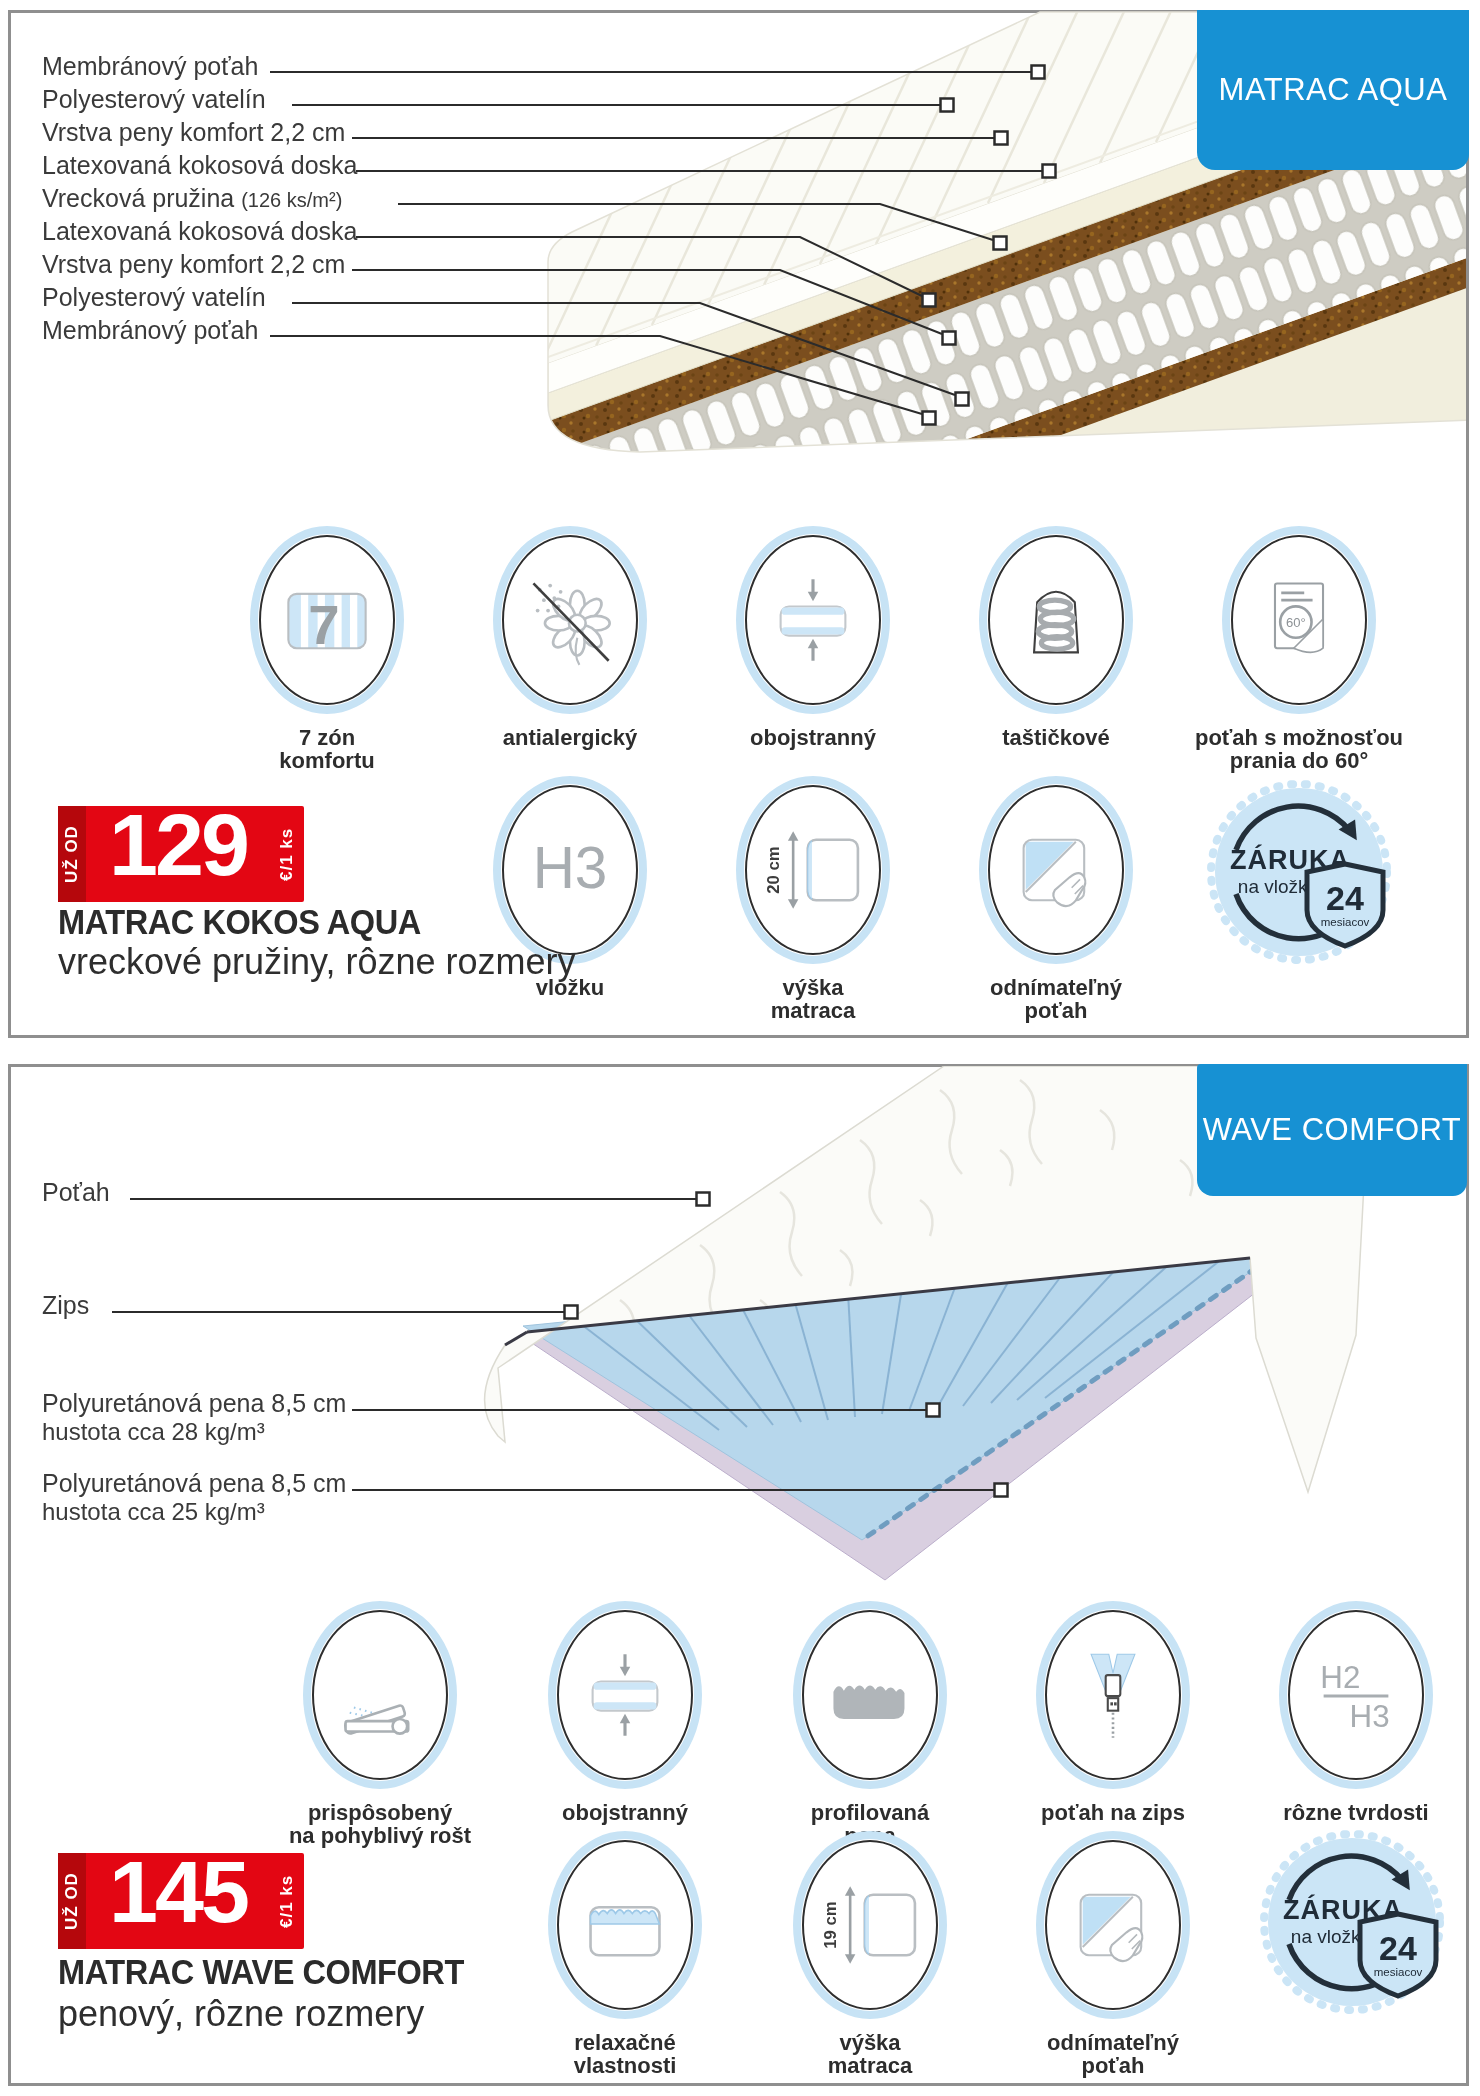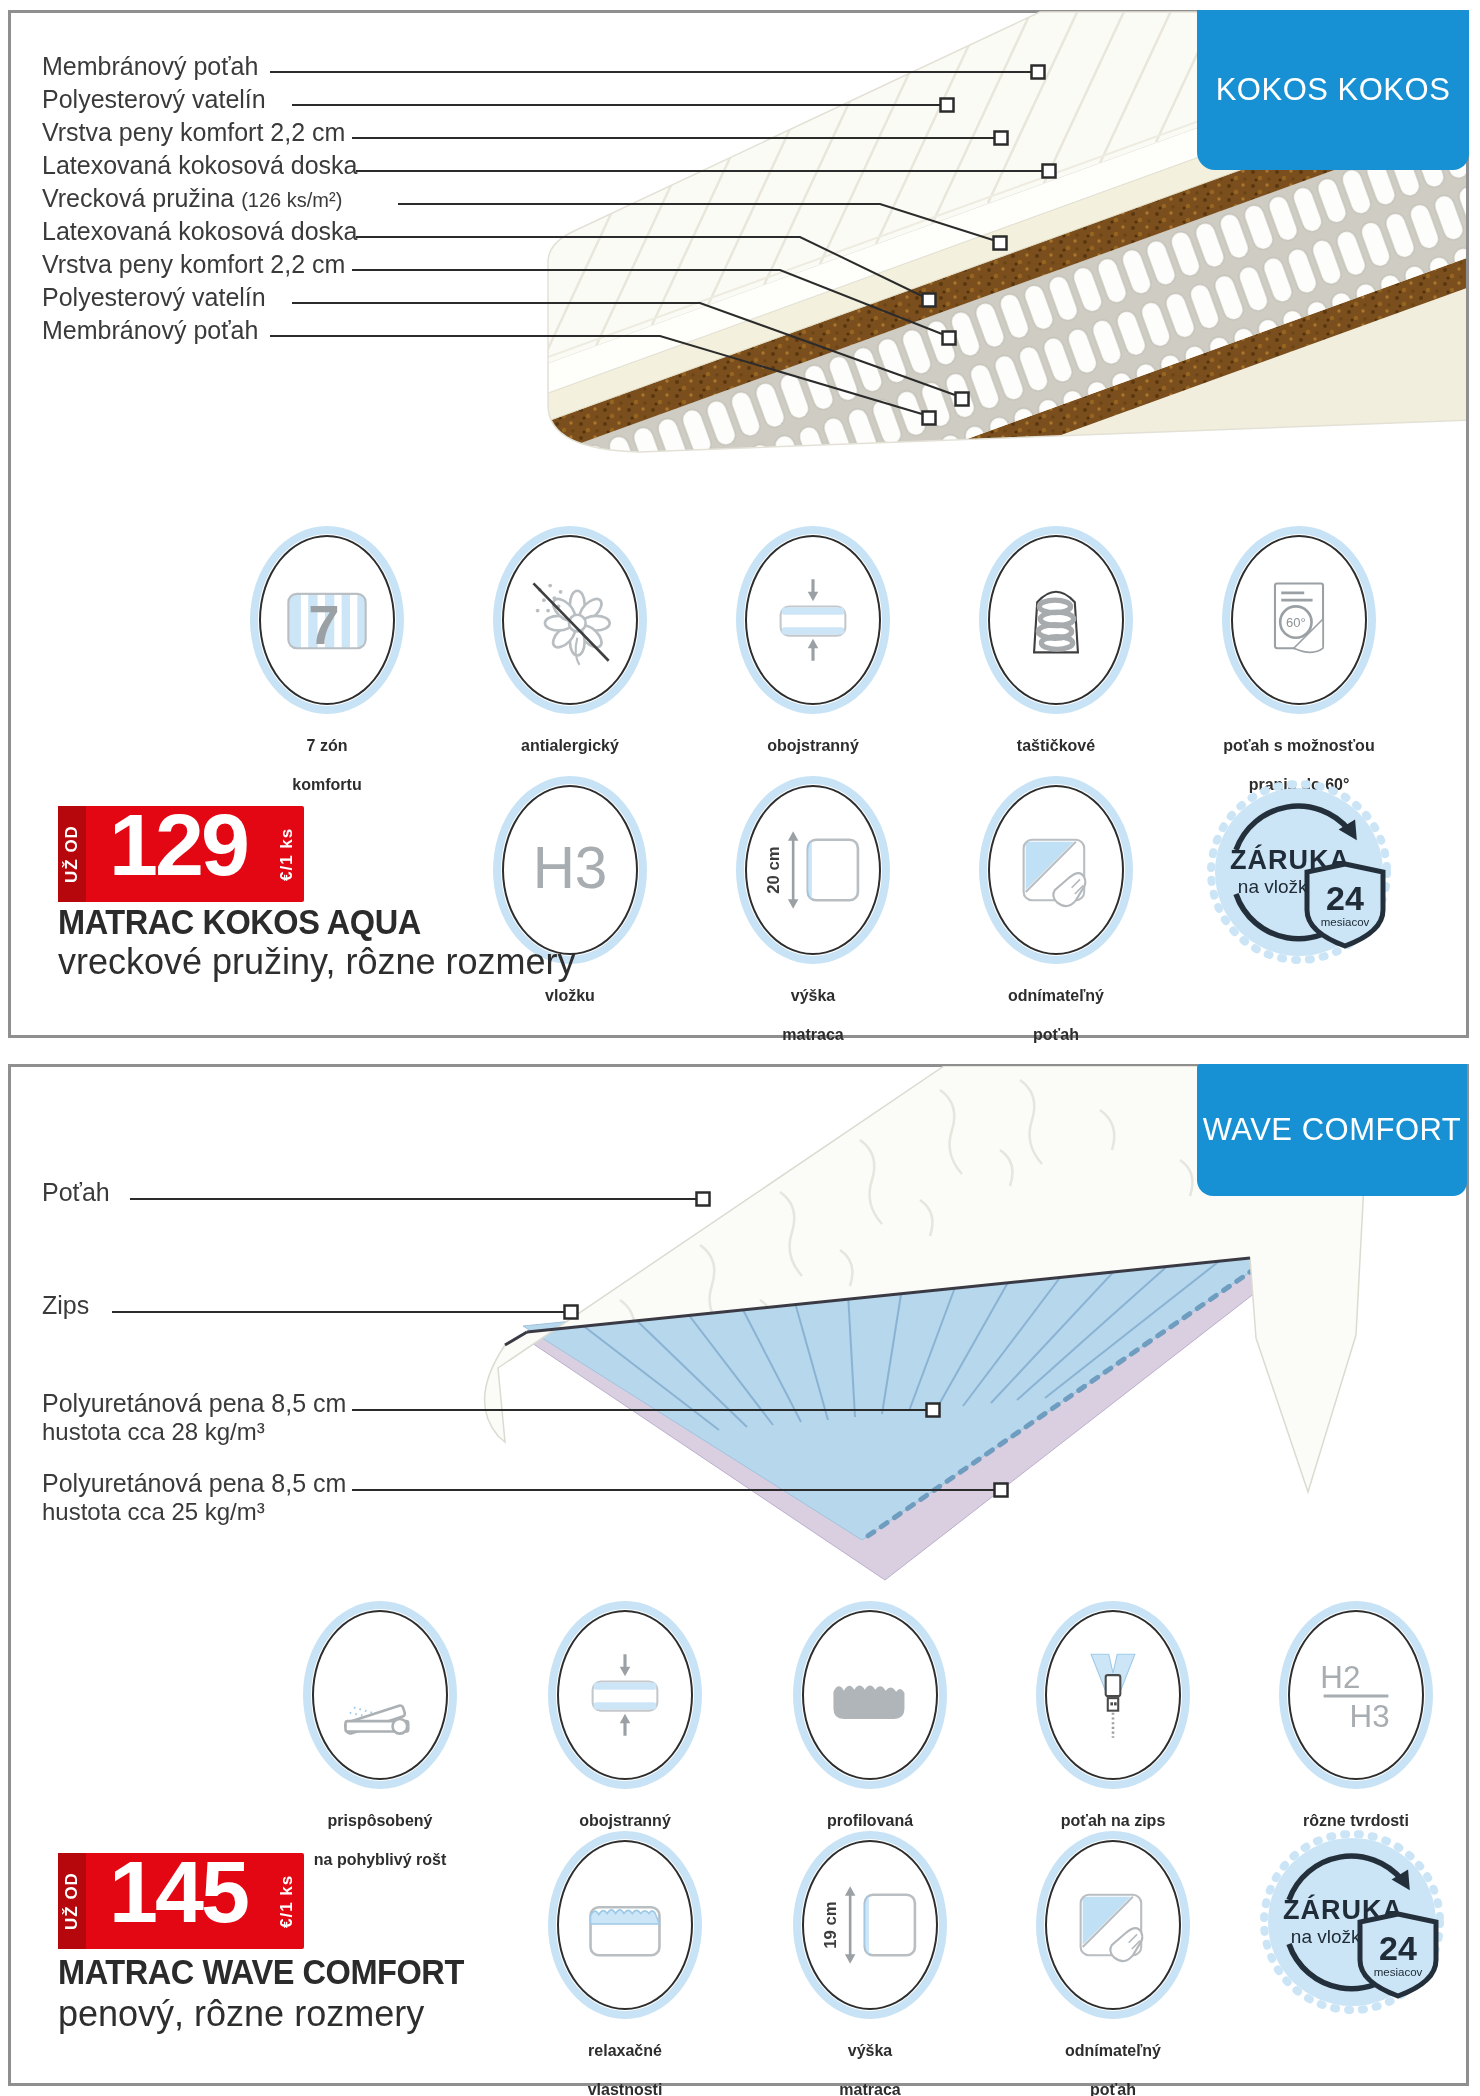--- a/index.html
+++ b/index.html
@@ -12,22 +12,22 @@
   .pbadge{position:absolute;background:#1791d3;color:#fff;display:flex;align-items:center;justify-content:center;
           font-size:31px;letter-spacing:.5px;z-index:6;font-weight:400;}
   .llabel{position:absolute;font-size:25px;color:#3a3a3a;line-height:33px;z-index:4;white-space:nowrap;}
   .lsuffix{font-size:20px;color:#3a3a3a;}
   .lsub{display:block;font-size:24px;line-height:24px;color:#3a3a3a;}
   .feat{position:absolute;z-index:3;}
   .circ{position:absolute;left:-77px;top:-94px;width:154px;height:188px;border:8px solid #c7e3f5;border-radius:50%;
         background:#fff;box-sizing:border-box;}
   .circ::after{content:"";position:absolute;inset:1px;border:2px solid #2e2e2e;border-radius:50%;}
   .ficon{position:absolute;left:50%;top:50%;transform:translate(-50%,-50%);width:94px;height:94px;z-index:2;}
-  .flabel{position:absolute;left:-135px;top:106px;width:270px;text-align:center;font-size:16px;font-weight:bold;
-          color:#2d2d2d;line-height:39px;white-space:pre-line;}
+  .flabel{position:absolute;left:-135px;top:106px;width:270px;text-align:center;font-size:22px;font-weight:bold;
+          color:#2d2d2d;line-height:23px;white-space:pre-line;}
   .price{position:absolute;width:246px;height:96px;background:#e30613;display:flex;z-index:5;border-radius:2px;}
   .p-side{color:#fff;writing-mode:vertical-rl;transform:rotate(180deg);display:flex;align-items:center;
           justify-content:center;font-weight:bold;font-size:17px;letter-spacing:1px;}
   .p-left{width:28px;background:#b5070c;}
   .p-right{width:34px;}
   .p-amount{flex:1;color:#fff;font-size:88px;font-weight:bold;display:flex;align-items:center;justify-content:center;
             letter-spacing:-3px;padding-bottom:18px;}
   .ptitle{position:absolute;font-size:35px;font-weight:800;color:#2b2b2b;z-index:5;transform:scaleX(.93);
           transform-origin:left;white-space:nowrap;letter-spacing:-.5px;}
   .psub{position:absolute;font-size:36px;color:#2e2e2e;z-index:5;white-space:nowrap;}
@@ -166,21 +166,21 @@
     <rect x="942.5" y="331.5" width="13" height="13"></rect>
       <rect x="955.5" y="392.5" width="13" height="13"></rect>
     <rect x="922.5" y="411.5" width="13" height="13"></rect>
     <rect x="696.5" y="1192.5" width="13" height="13"></rect>
       <rect x="564.5" y="1305.5" width="13" height="13"></rect>
     <rect x="926.5" y="1403.5" width="13" height="13"></rect>
       <rect x="994.5" y="1483.5" width="13" height="13"></rect>
   </g>
 </svg>
 
-<div class="pbadge" style="left:1197px;top:10px;width:272px;height:160px;border-radius:0 0 16px 18px;">KOKOS KOKOS</div>
+<div class="pbadge" style="left:1197px;top:10px;width:272px;height:160px;border-radius:0 0 16px 18px;">MATRAC AQUA</div>
 <div class="pbadge" style="left:1197px;top:1064px;width:270px;height:132px;border-radius:4px 0 14px 16px;">WAVE COMFORT</div>
 
 <div class="llabel" style="left:42px;top:50px"><span>Membránový poťah</span></div>
 <div class="llabel" style="left:42px;top:83px"><span>Polyesterový vatelín</span></div>
 <div class="llabel" style="left:42px;top:116px"><span>Vrstva peny komfort 2,2 cm</span></div>
 <div class="llabel" style="left:42px;top:149px"><span>Latexovaná kokosová doska</span></div>
 <div class="llabel" style="left:42px;top:182px"><span>Vrecková pružina</span> <span class="lsuffix">(126 ks/m²)</span></div>
 <div class="llabel" style="left:42px;top:215px"><span>Latexovaná kokosová doska</span></div>
 <div class="llabel" style="left:42px;top:248px"><span>Vrstva peny komfort 2,2 cm</span></div>
 <div class="llabel" style="left:42px;top:281px"><span>Polyesterový vatelín</span></div>

